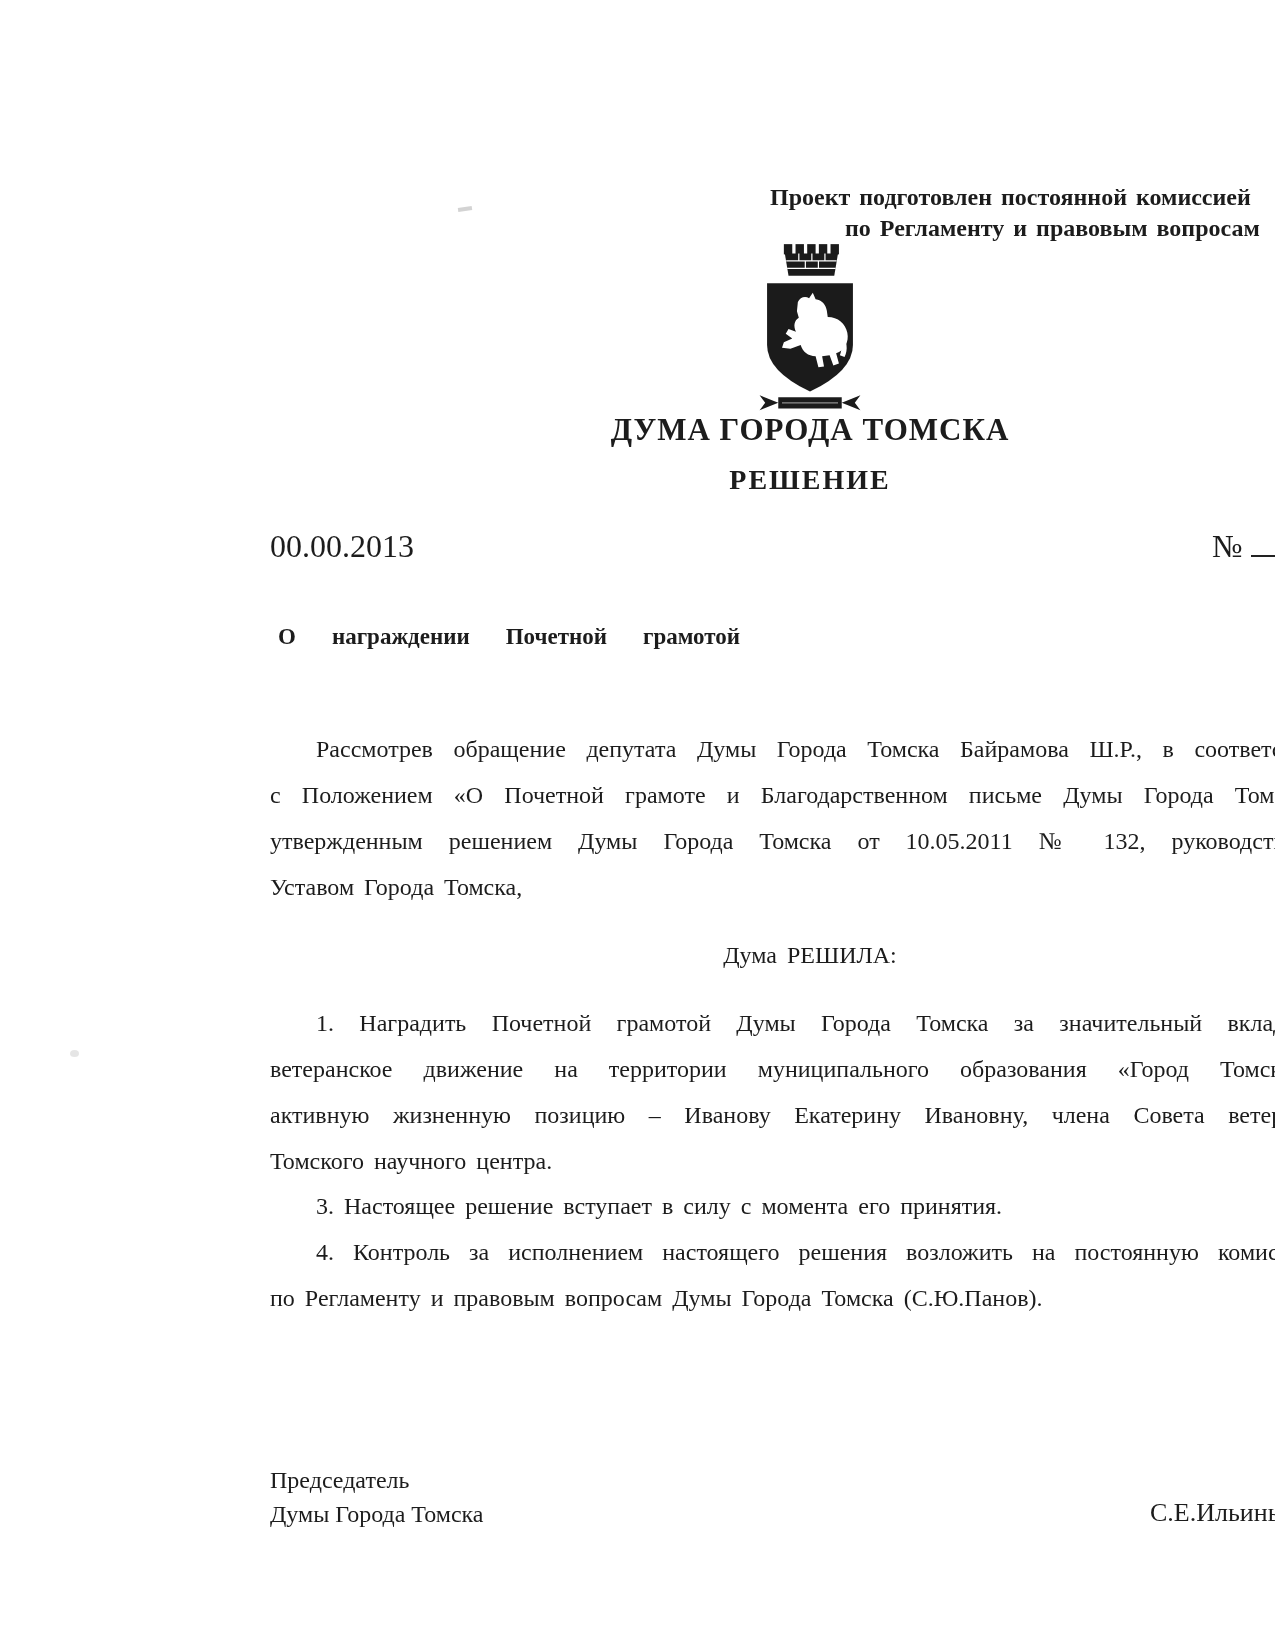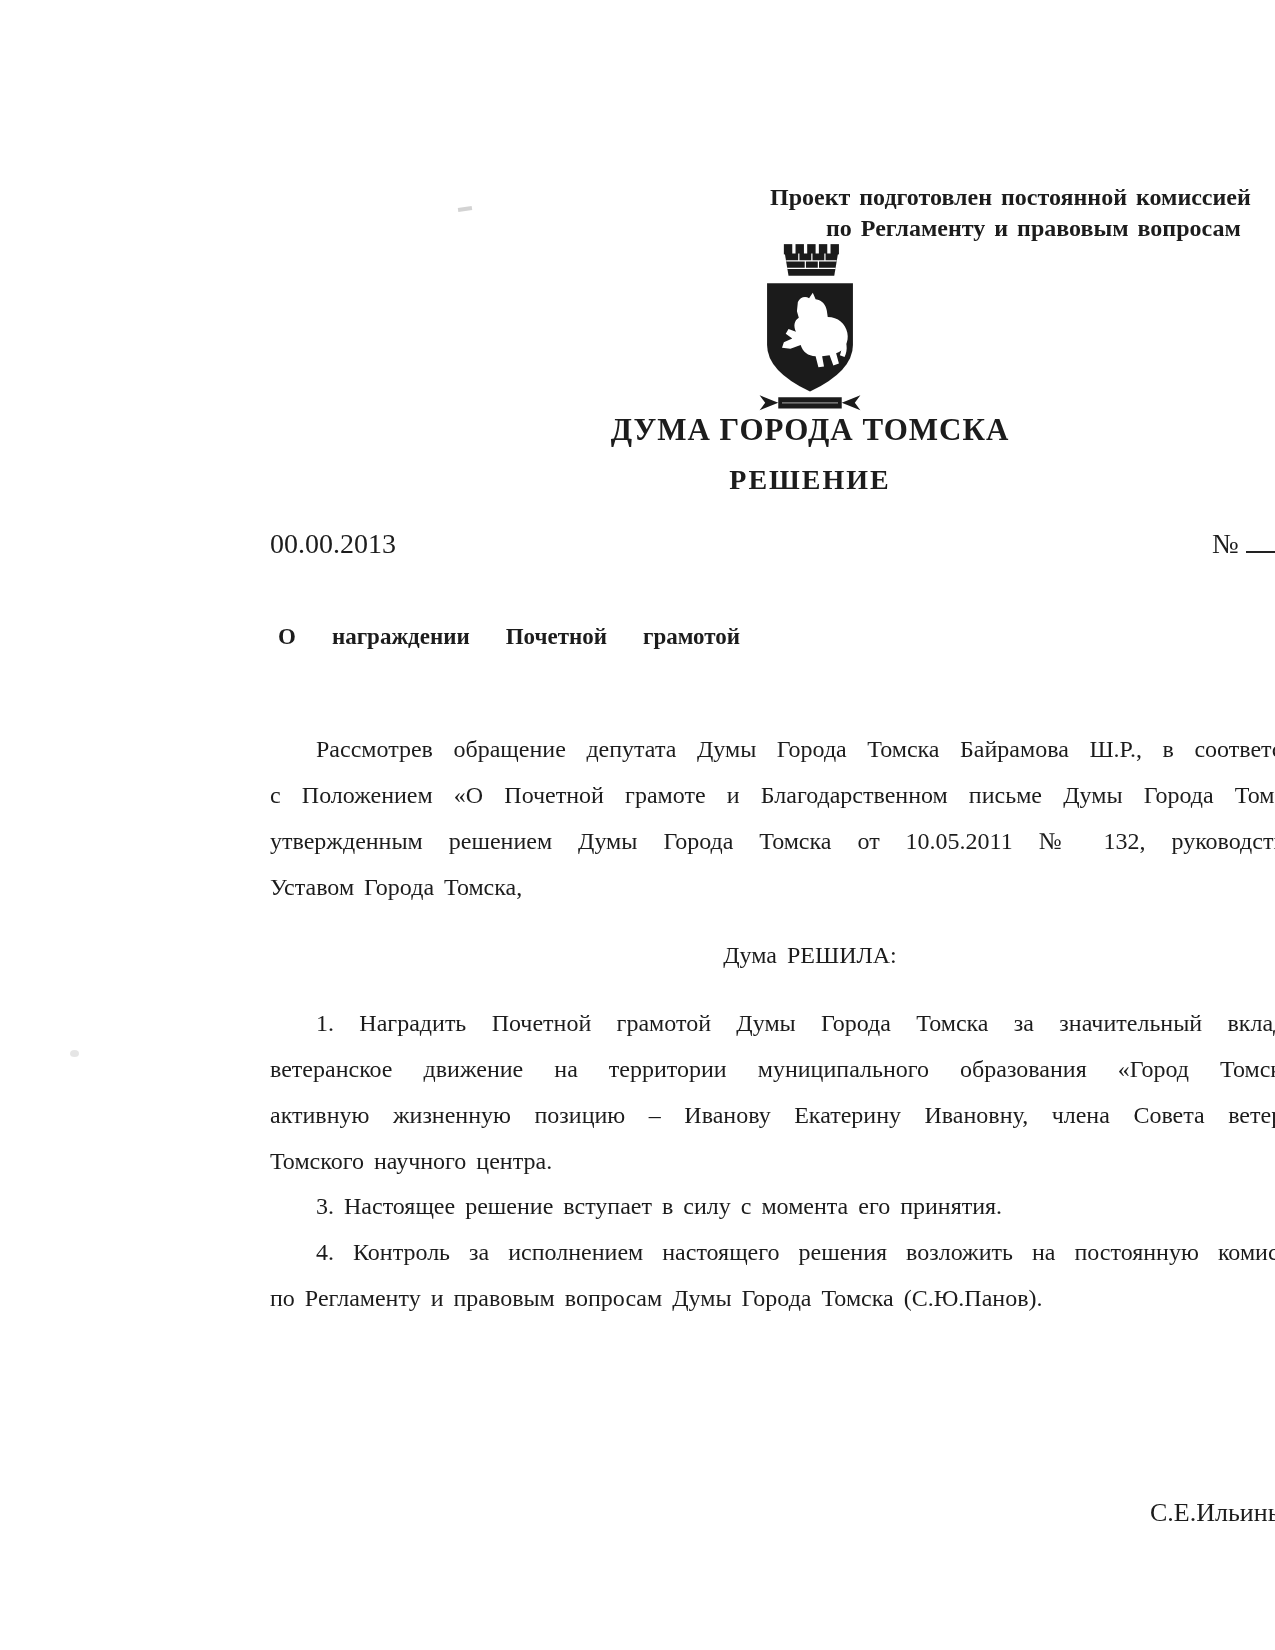--- a/index.html
+++ b/index.html
@@ -14,36 +14,36 @@
   .abs{position:absolute;}
   .b{font-weight:bold;}
   .line{font-size:24px;line-height:46px;word-spacing:4px;}
   .nw{white-space:nowrap;}
   .jl{text-align-last:justify;-moz-text-align-last:justify;}
   .ind{text-indent:46px;}
   .headnote{font-size:24px;font-weight:bold;word-spacing:3px;white-space:nowrap;line-height:30px;}
   .center-col{left:290px;width:1040px;text-align:center;}
   .title{font-size:31px;letter-spacing:1px;}
   .doctype{font-size:28px;letter-spacing:2px;}
-  .dateline{font-size:28px;white-space:nowrap;}
+  .dateline{font-size:32px;white-space:nowrap;}
   .subj{font-size:23px;line-height:33px;font-weight:bold;}
   .footerline{font-size:24px;line-height:34px;white-space:nowrap;}
   .signname{font-size:26px;white-space:nowrap;}
   .numrule{display:inline-block;width:70px;height:20px;border-bottom:2px solid #222;}
   .emblem{fill:#1b1b1b;}
   .emblem line{stroke-width:1.3px;}
   .artifact{background:rgba(130,130,130,0.35);}
 </style>
 </head>
 <body>
 
 <div class="page">
 
   <div class="abs headnote" style="left:770px;top:182px;">Проект подготовлен постоянной комиссией</div>
-  <div class="abs headnote" style="left:826px;top:213px;">по Регламенту и правовым вопросам</div>
+  <div class="abs headnote" style="left:845px;top:213px;">по Регламенту и правовым вопросам</div>
 
   <div class="abs artifact" style="left:458px;top:207px;width:14px;height:4px;transform:rotate(-8deg);"></div>
   <div class="abs artifact" style="left:70px;top:1050px;width:9px;height:7px;border-radius:50%;opacity:.6;"></div>
 
   <svg class="abs emblem" style="left:754px;top:242px;" width="112" height="176" viewBox="0 0 120 188">
     <g>
       <rect x="32" y="2" width="9" height="11"></rect>
       <rect x="44.5" y="2" width="9" height="11"></rect>
       <rect x="57" y="2" width="9" height="11"></rect>
       <rect x="69.5" y="2" width="9" height="11"></rect>
@@ -101,15 +101,19 @@
     <div class="line jl" style="width:1060px;">активную жизненную позицию – Иванову Екатерину Ивановну, члена Совета ветеранов</div>
     <div class="line nw">Томского научного центра.</div>
   </div>
 
   <div class="abs" style="left:270px;top:1183px;">
     <div class="line nw ind">3. Настоящее решение вступает в силу с момента его принятия.</div>
     <div class="line jl ind" style="width:1050px;">4. Контроль за исполнением настоящего решения возложить на постоянную комиссию</div>
     <div class="line nw">по Регламенту и правовым вопросам Думы Города Томска (С.Ю.Панов).</div>
   </div>
 
+  <div class="abs" style="left:270px;top:1463px;">
+    <div class="footerline">Председатель</div>
+    <div class="footerline">Думы Города Томска</div>
+  </div>
   <div class="abs signname" style="left:1150px;top:1498px;">С.Е.Ильиных</div>
 
 </div>
 
 </body></html>

